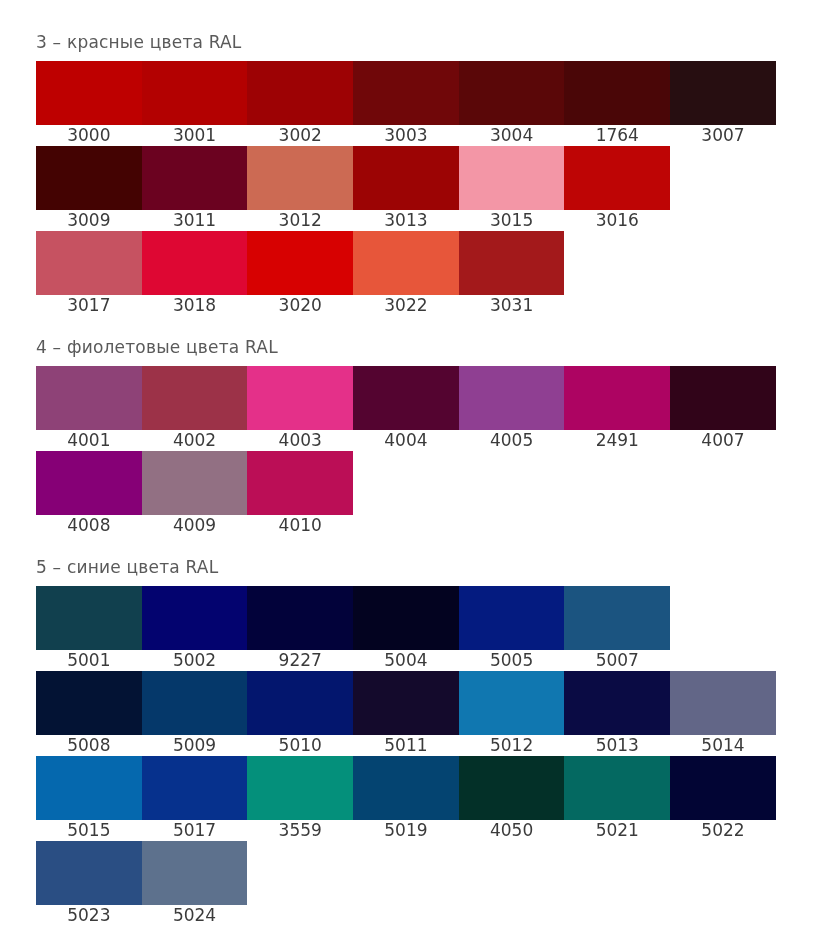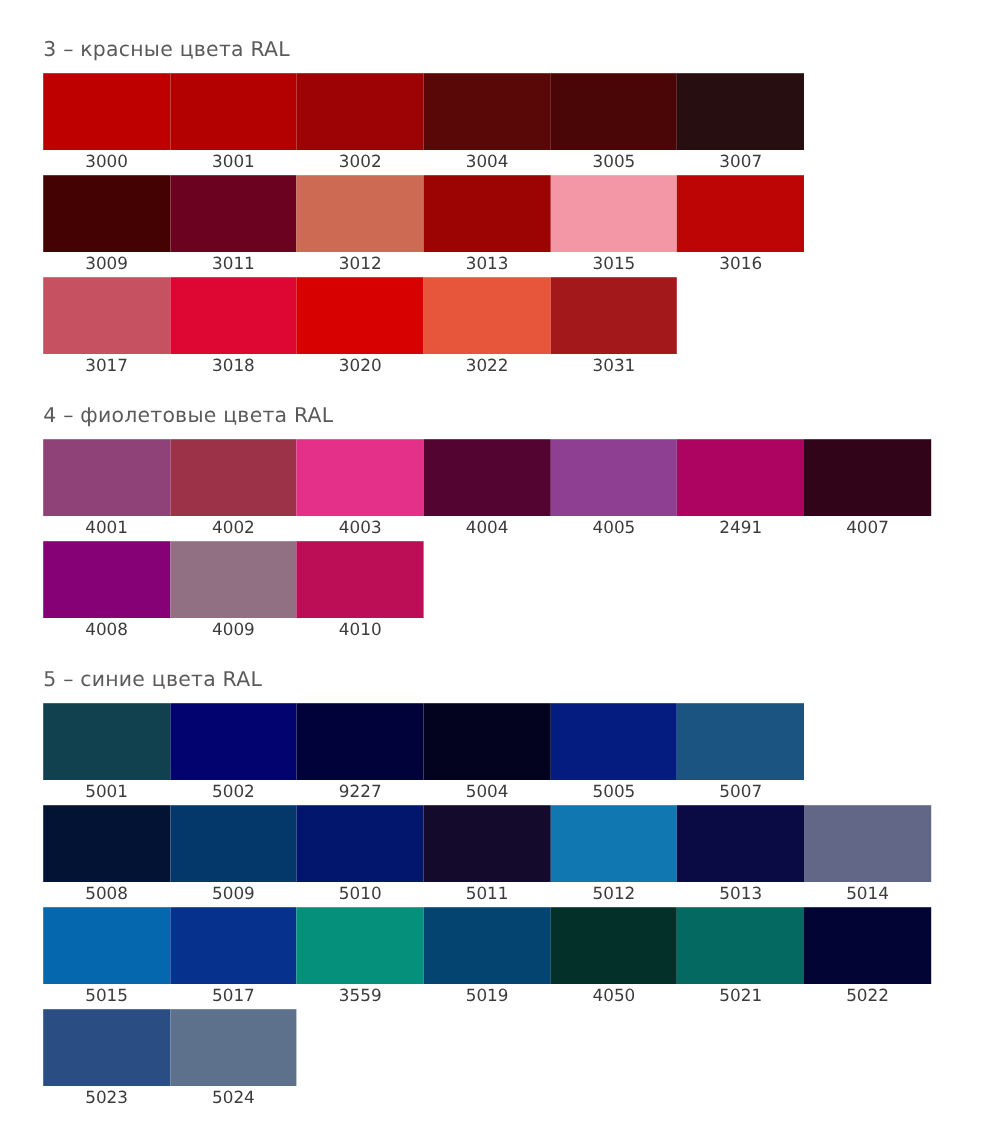--- a/index.html
+++ b/index.html
@@ -54,21 +54,21 @@
   }
   .swatch-chip {
     height: 64px;
     width: 100%;
     display: block;
   }
   .swatch-label {
     height: 21px;
     line-height: 21px;
     text-align: center;
-    font-size: 14px;
+    font-size: 17px;
     color: #3b3b3b;
     font-family: "DejaVu Sans", "Liberation Sans", sans-serif;
     white-space: nowrap;
   }
 </style>
 </head>
 <body>
 
 <div class="page">
 
@@ -81,26 +81,30 @@
         </div>
         <div class="swatch">
           <div class="swatch-chip" style="background-color: rgb(179, 1, 1);"></div>
           <div class="swatch-label">3001</div>
         </div>
         <div class="swatch">
           <div class="swatch-chip" style="background-color: rgb(157, 2, 4);"></div>
           <div class="swatch-label">3002</div>
         </div>
         <div class="swatch">
+          <div class="swatch-chip" style="background-color: rgb(112, 7, 9);"></div>
+          <div class="swatch-label">3003</div>
+        </div>
+        <div class="swatch">
           <div class="swatch-chip" style="background-color: rgb(90, 7, 8);"></div>
           <div class="swatch-label">3004</div>
         </div>
         <div class="swatch">
           <div class="swatch-chip" style="background-color: rgb(74, 6, 7);"></div>
-          <div class="swatch-label">3005</div>
+          <div class="swatch-label">1764</div>
         </div>
         <div class="swatch">
           <div class="swatch-chip" style="background-color: rgb(39, 14, 17);"></div>
           <div class="swatch-label">3007</div>
         </div>
       </div>
       <div class="swatch-row">
         <div class="swatch">
           <div class="swatch-chip" style="background-color: rgb(68, 3, 2);"></div>
           <div class="swatch-label">3009</div>

